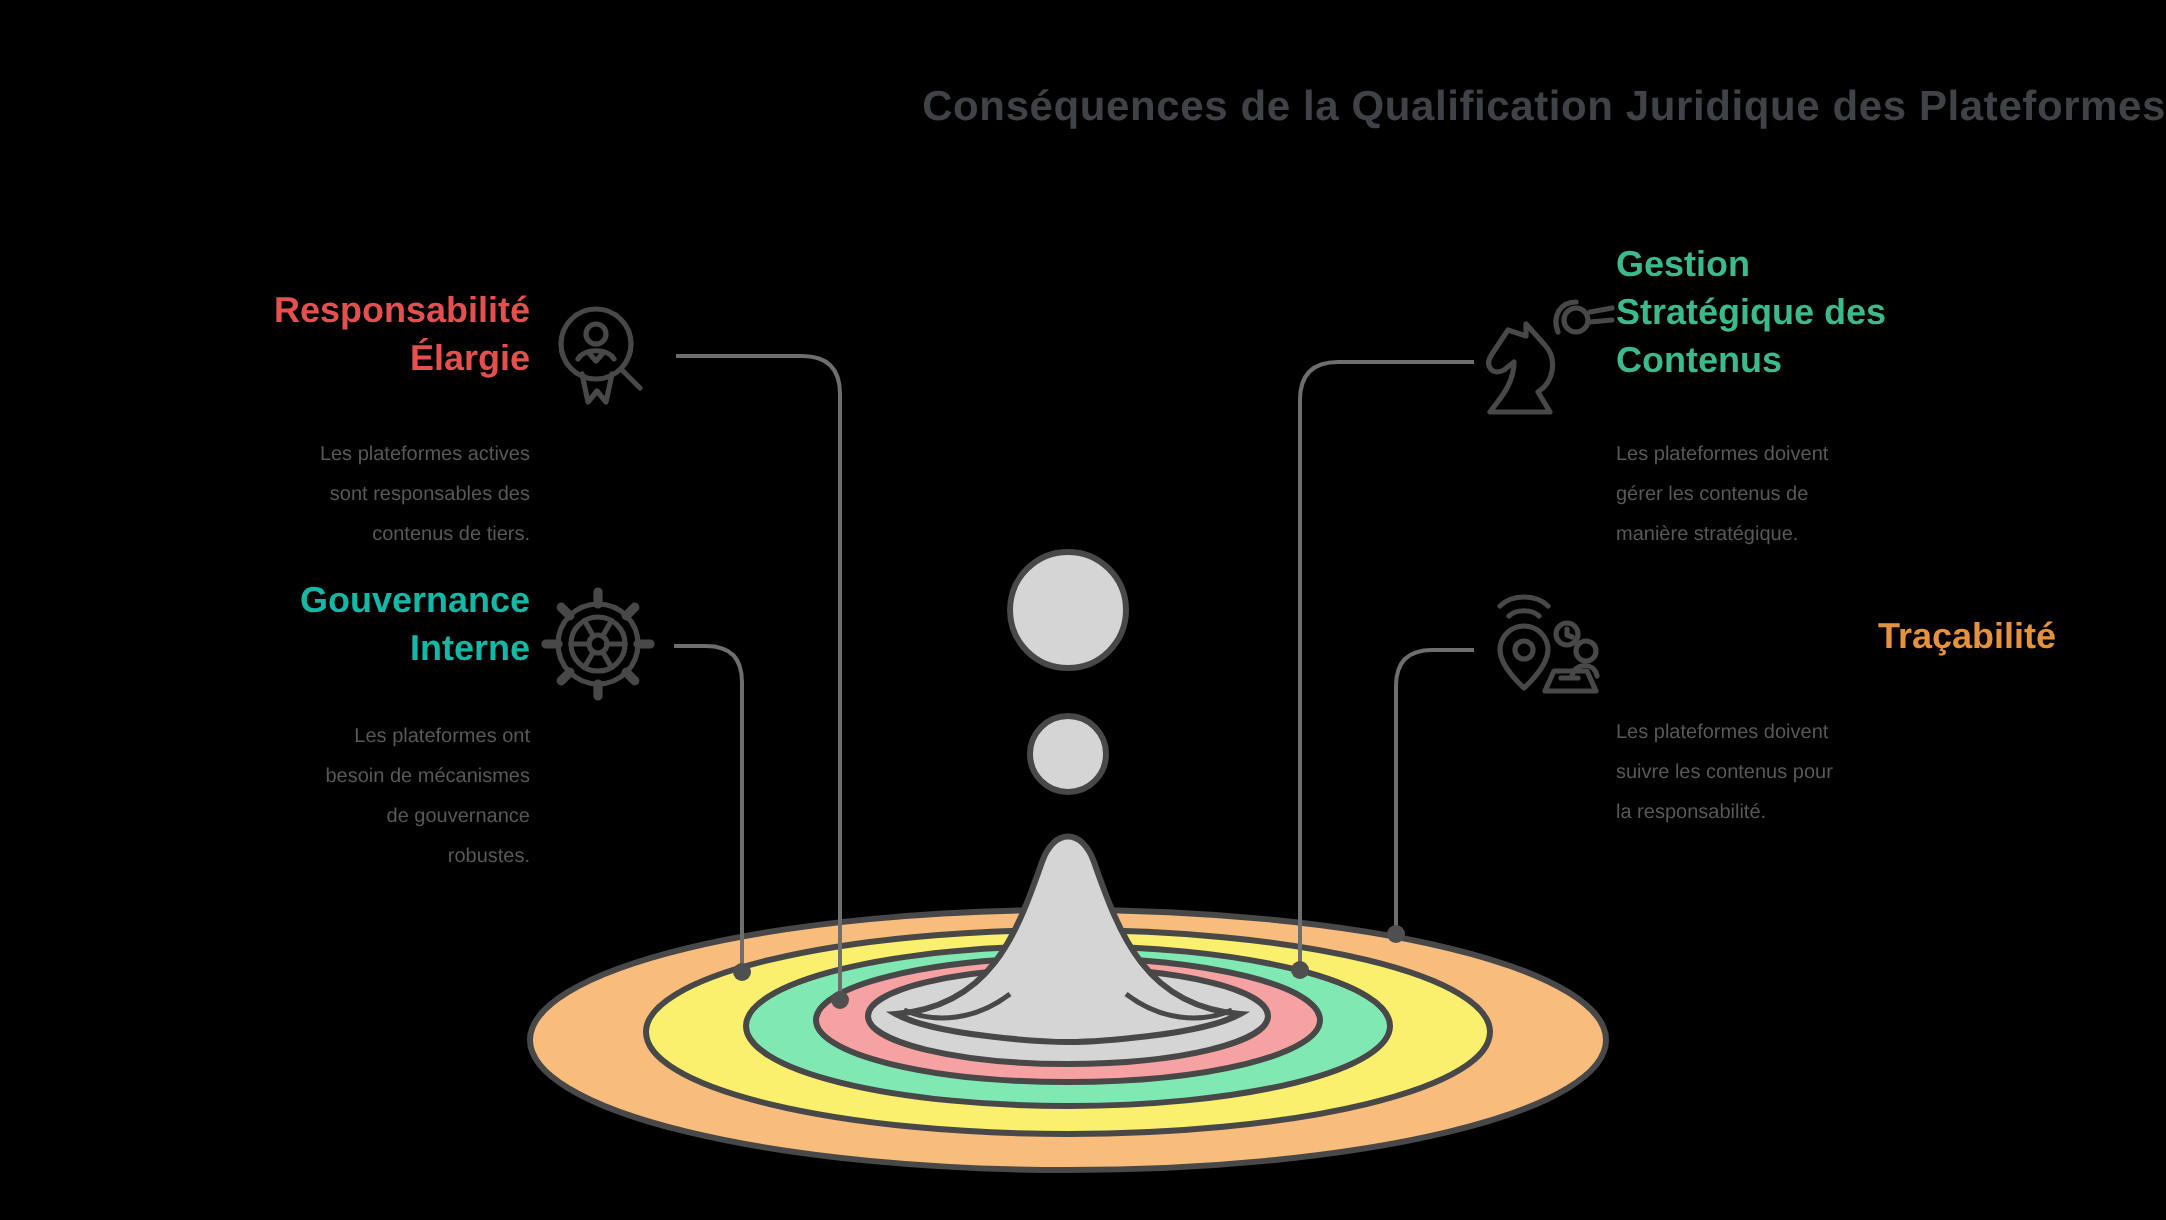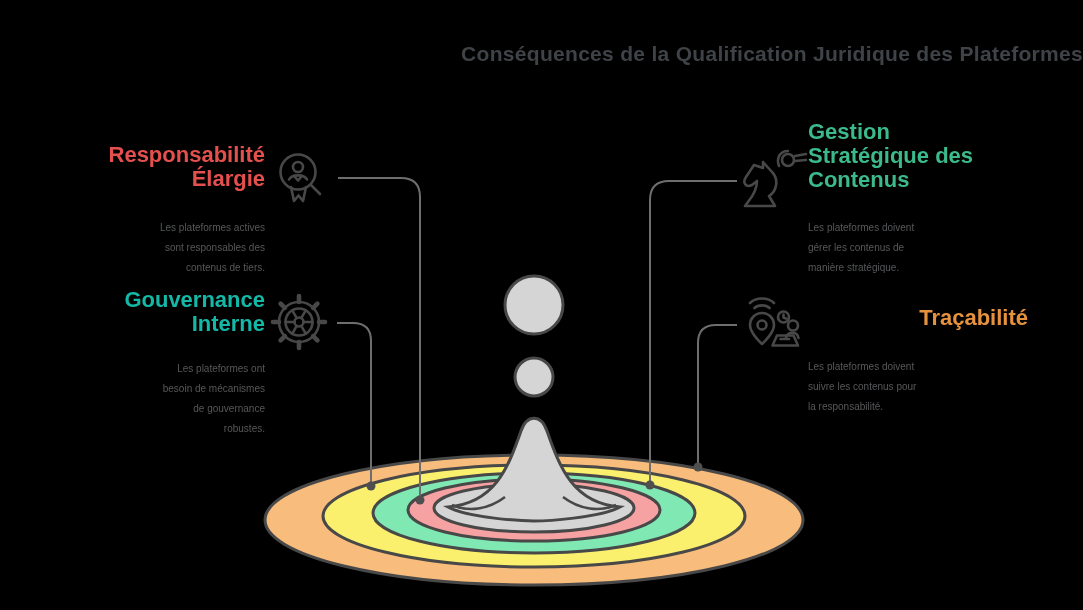--- a/index.html
+++ b/index.html
@@ -18,21 +18,21 @@
   #title{
     top:30px;left:0;width:100%;
     text-align:right;
     font-size:21px;font-weight:bold;
     letter-spacing:.3px;
     color:var(--title-text,#3F4347);
     margin-top:12px;
   }
   .left-text{left:60px;width:205px;text-align:right;}
   .right-text{left:808px;width:220px;text-align:left;}
-  .heading{font-size:22px;font-weight:bold;line-height:24px;}
+  .heading{font-size:18px;font-weight:bold;line-height:24px;}
   .body{font-size:10px;line-height:20px;color:var(--body-text,#57585A);}
   svg{display:block;}
   .connector{stroke:var(--connector-line,#6E6E6E);stroke-width:2;fill:none;}
   .dot{fill:var(--connector-dot,#4F4F4F);stroke:none;}
   .ring{stroke:var(--outline,#484848);stroke-width:3;}
   .column{stroke:var(--outline,#484848);stroke-width:3;}
   .lip{stroke:var(--outline,#484848);stroke-width:2.5;fill:none;}
   .icon .st{
     stroke:var(--outline,#484848);stroke-width:2.6;fill:none;
     stroke-linecap:round;stroke-linejoin:round;

